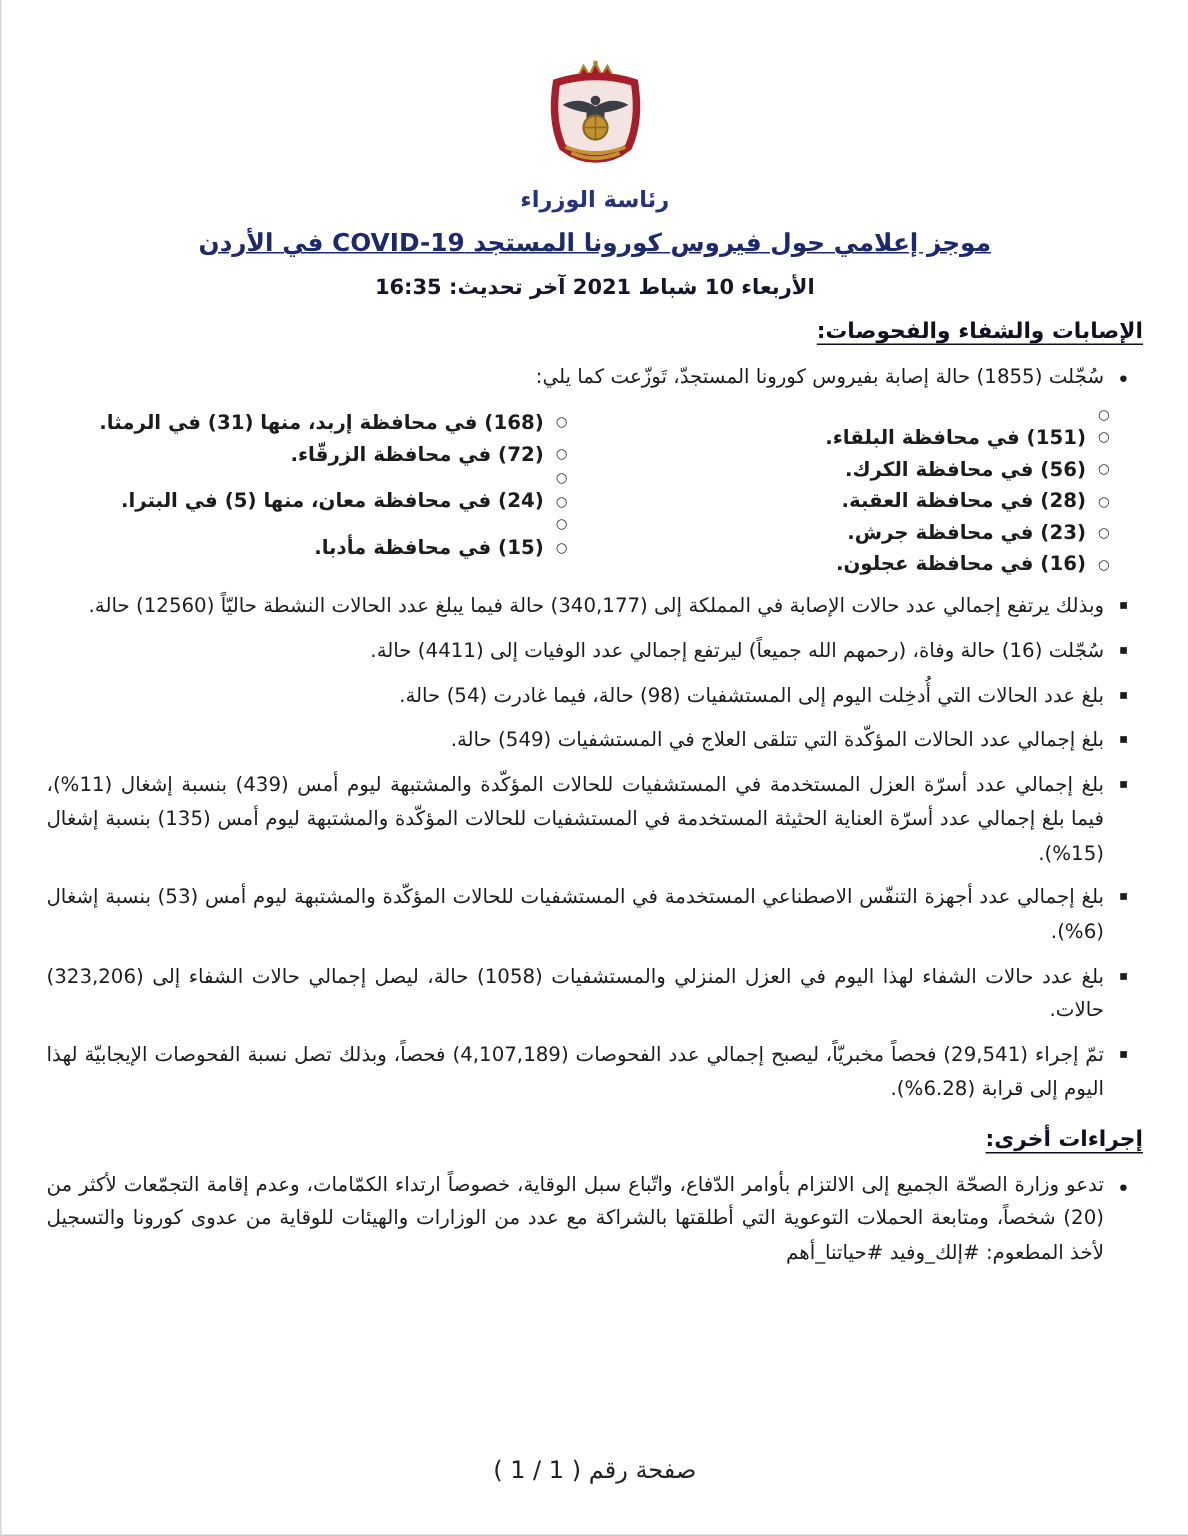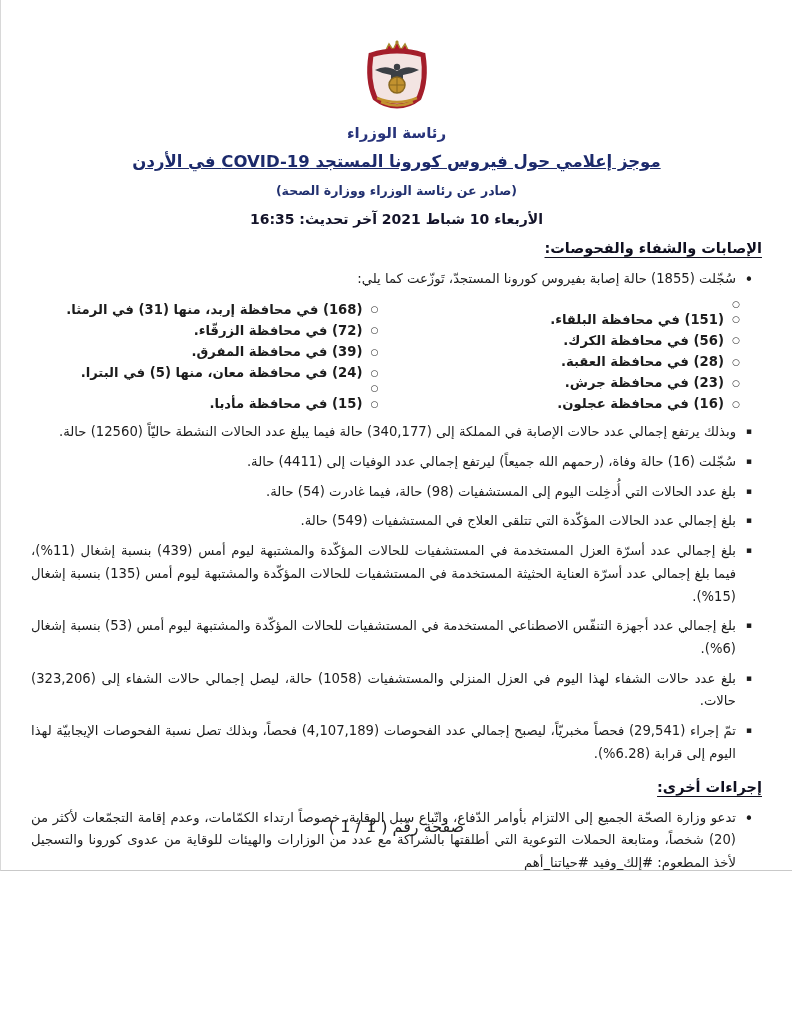--- a/index.html
+++ b/index.html
@@ -1,19 +1,19 @@
 <!DOCTYPE html>
 <html lang="ar" dir="rtl"><head>
 <meta charset="utf-8">
 <style>
   * { margin:0; padding:0; box-sizing:border-box; }
   html,body { background:#ffffff; }
   .page {
     position:relative;
-    width:792px; height:871px;
+    width:792px; height:1024px;
     margin:0 auto;
     background:#ffffff;
     direction:rtl;
     font-family:"DejaVu Sans","Liberation Sans",sans-serif;
     color:#1c1c1c;
     overflow:hidden;
     border-left:1px solid #d8d8d8;
     border-bottom:1px solid #c9c9c9;
   }
   .content { padding:40px 30px 0 30px; }
@@ -126,21 +126,20 @@
           <circle cx="56" cy="45" r="8" fill="#c2922f" stroke="#8a6820" stroke-width="1.5"></circle>
           <path d="M48 45 H64 M56 37 V53" stroke="#8a6820" stroke-width="1"></path>
 
           <path d="M36 58 Q56 66 76 58 M40 62 Q56 69 72 62" stroke="#c2922f" stroke-width="2.5" fill="none"></path>
         </svg>
       </span>
       <div class="logo-caption">رئاسة الوزراء</div>
     </div>
 
     <div class="doc-title">موجز إعلامي حول فيروس كورونا المستجد COVID-19 في الأردن</div>
-    <div class="doc-subtitle">(صادر عن رئاسة الوزراء ووزارة الصحة)</div>
     <div class="date-line">الأربعاء 10 شباط 2021 آخر تحديث: 16:35</div>
 
     <div class="section-heading">الإصابات والشفاء والفحوصات:</div>
 
     <div class="bullet-row">
       <span class="marker round">•</span>
       <div class="btext"><span>سُجّلت </span><span class="b">(1855) حالة إصابة بفيروس كورونا المستجدّ</span><span>، تَوزّعت كما يلي:</span></div>
     </div>
 
     <div class="gov-grid">
@@ -173,21 +172,20 @@
         <div class="gov-item">
           <span class="marker">○</span>
           <span class="gtext">(168) في محافظة إربد، منها (31) في الرمثا.</span>
         </div>
         <div class="gov-item">
           <span class="marker">○</span>
           <span class="gtext">(72) في محافظة الزرقّاء.</span>
         </div>
         <div class="gov-item">
           <span class="marker">○</span>
-          <span class="gtext">(39) في محافظة المفرق.</span>
         </div>
         <div class="gov-item">
           <span class="marker">○</span>
           <span class="gtext">(24) في محافظة معان، منها (5) في البترا.</span>
         </div>
         <div class="gov-item">
           <span class="marker">○</span>
         </div>
         <div class="gov-item">
           <span class="marker">○</span>

